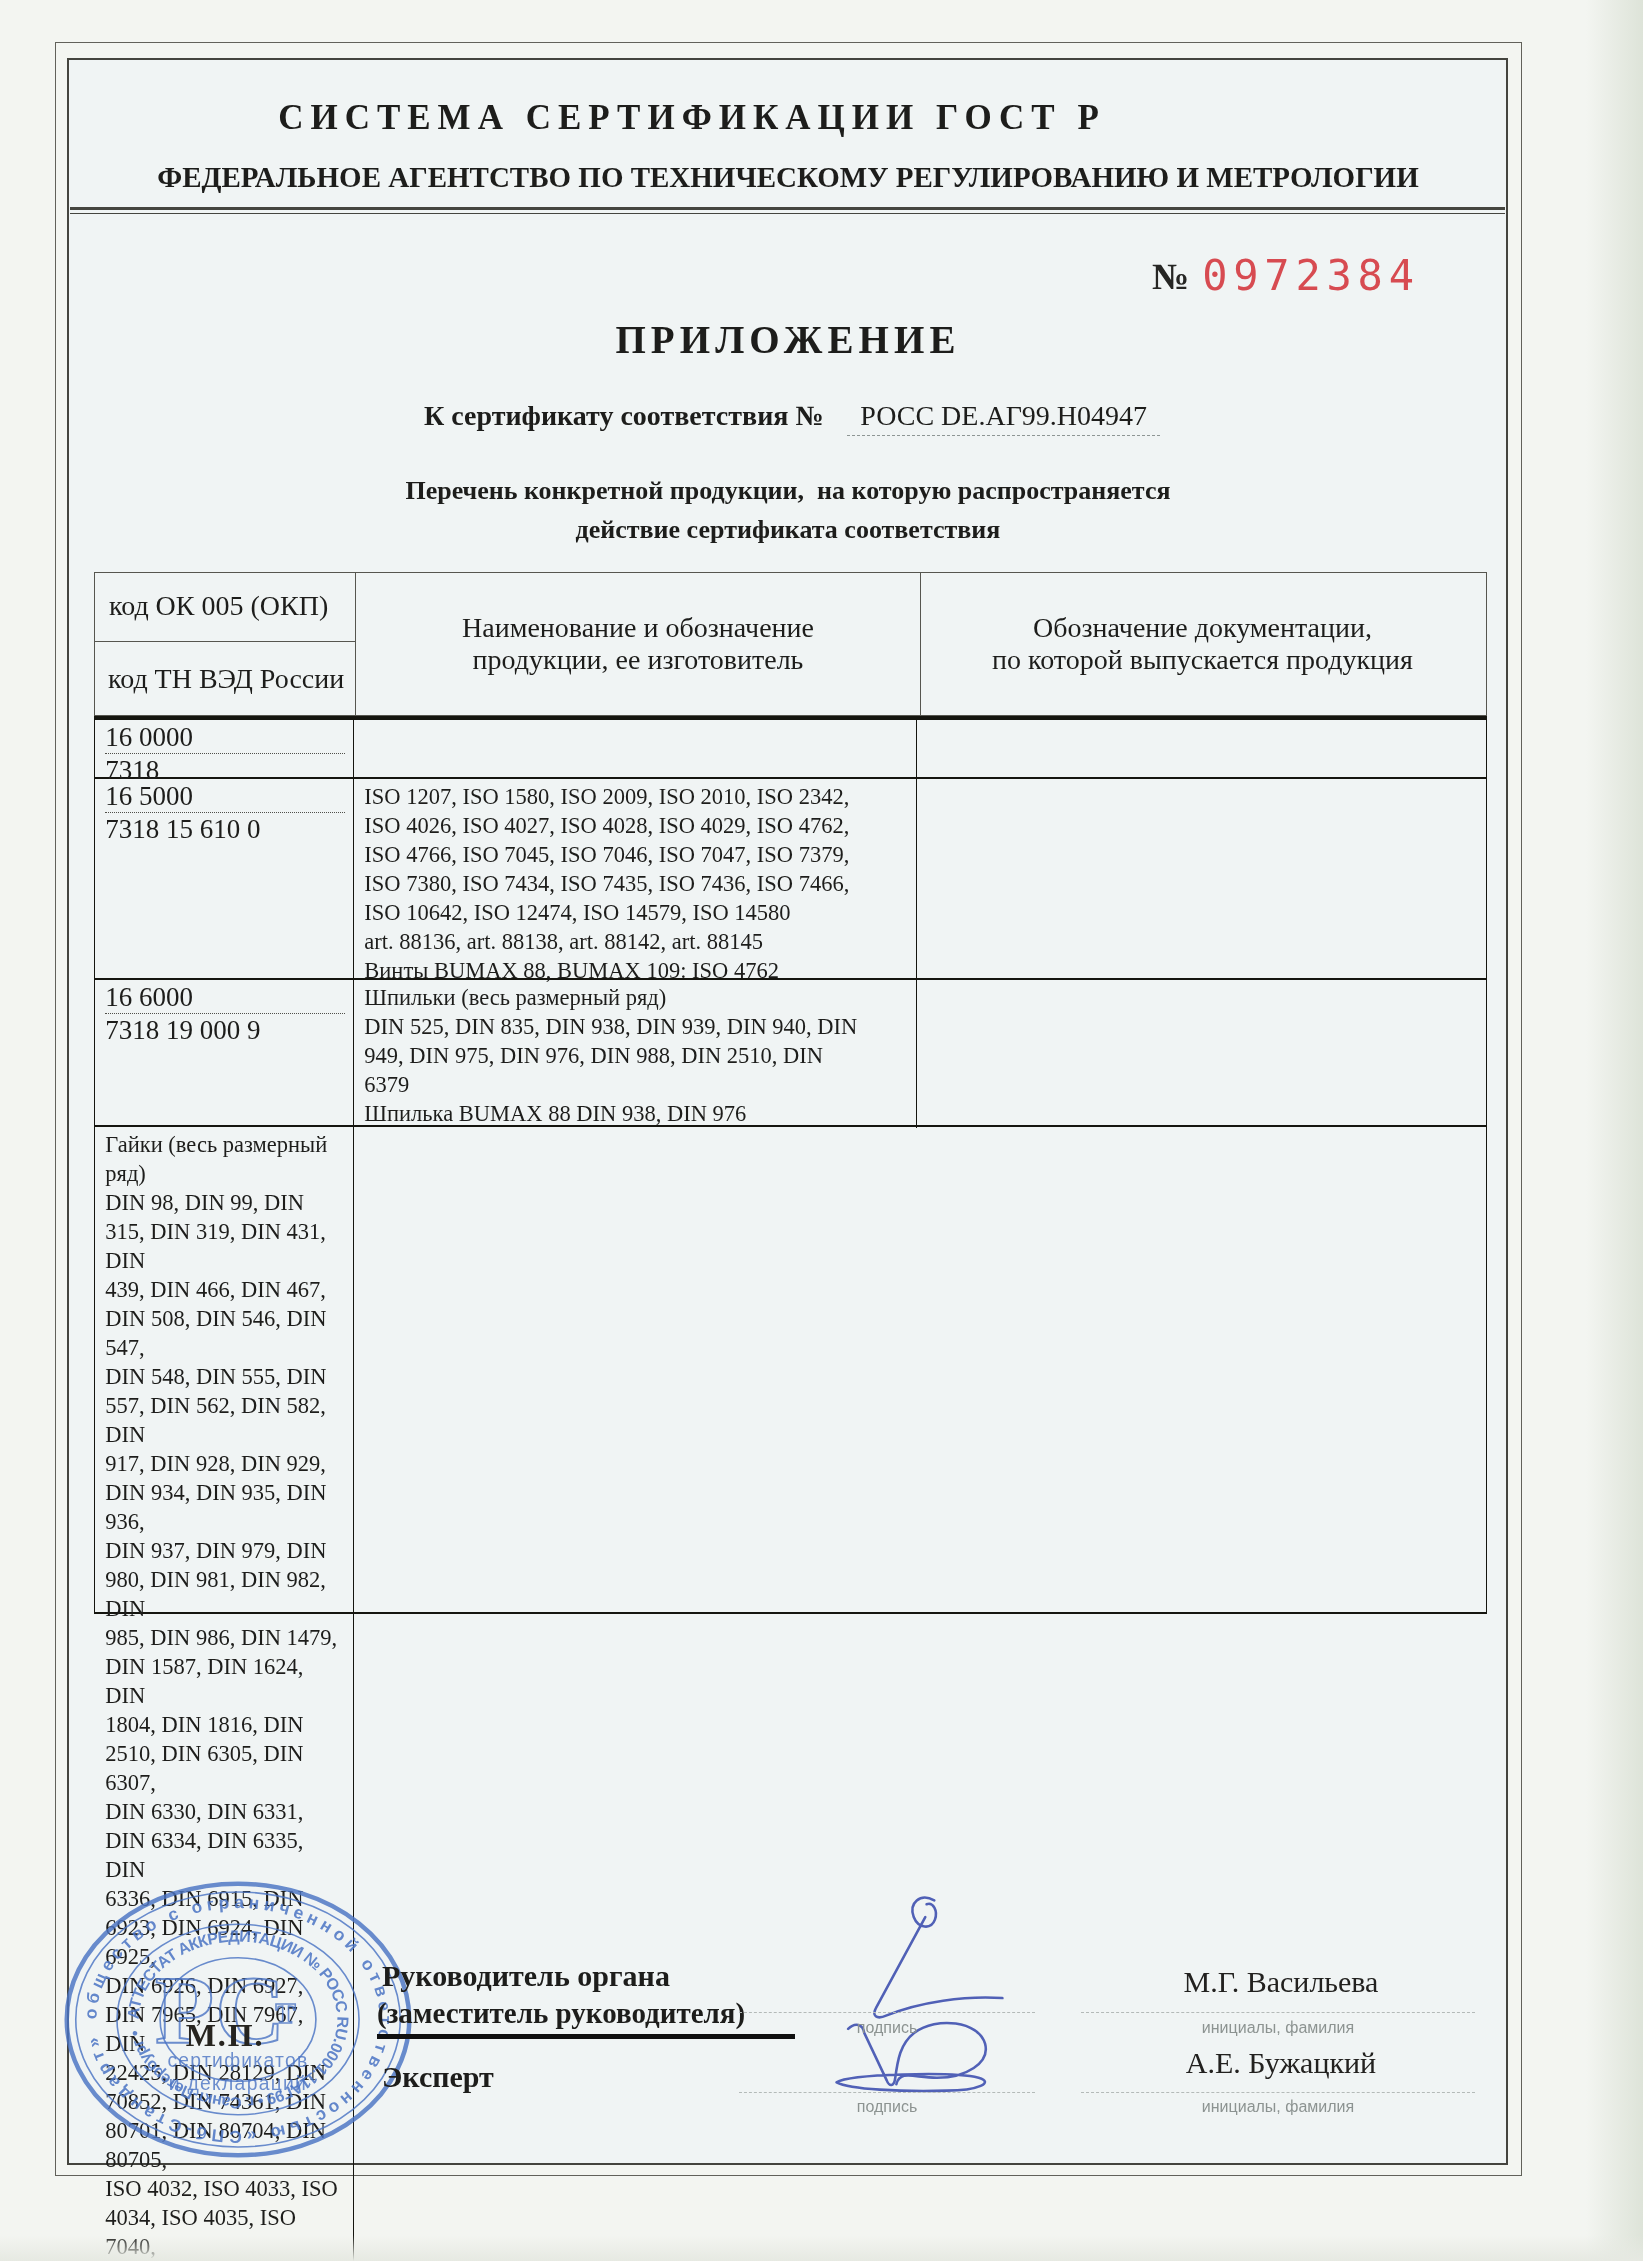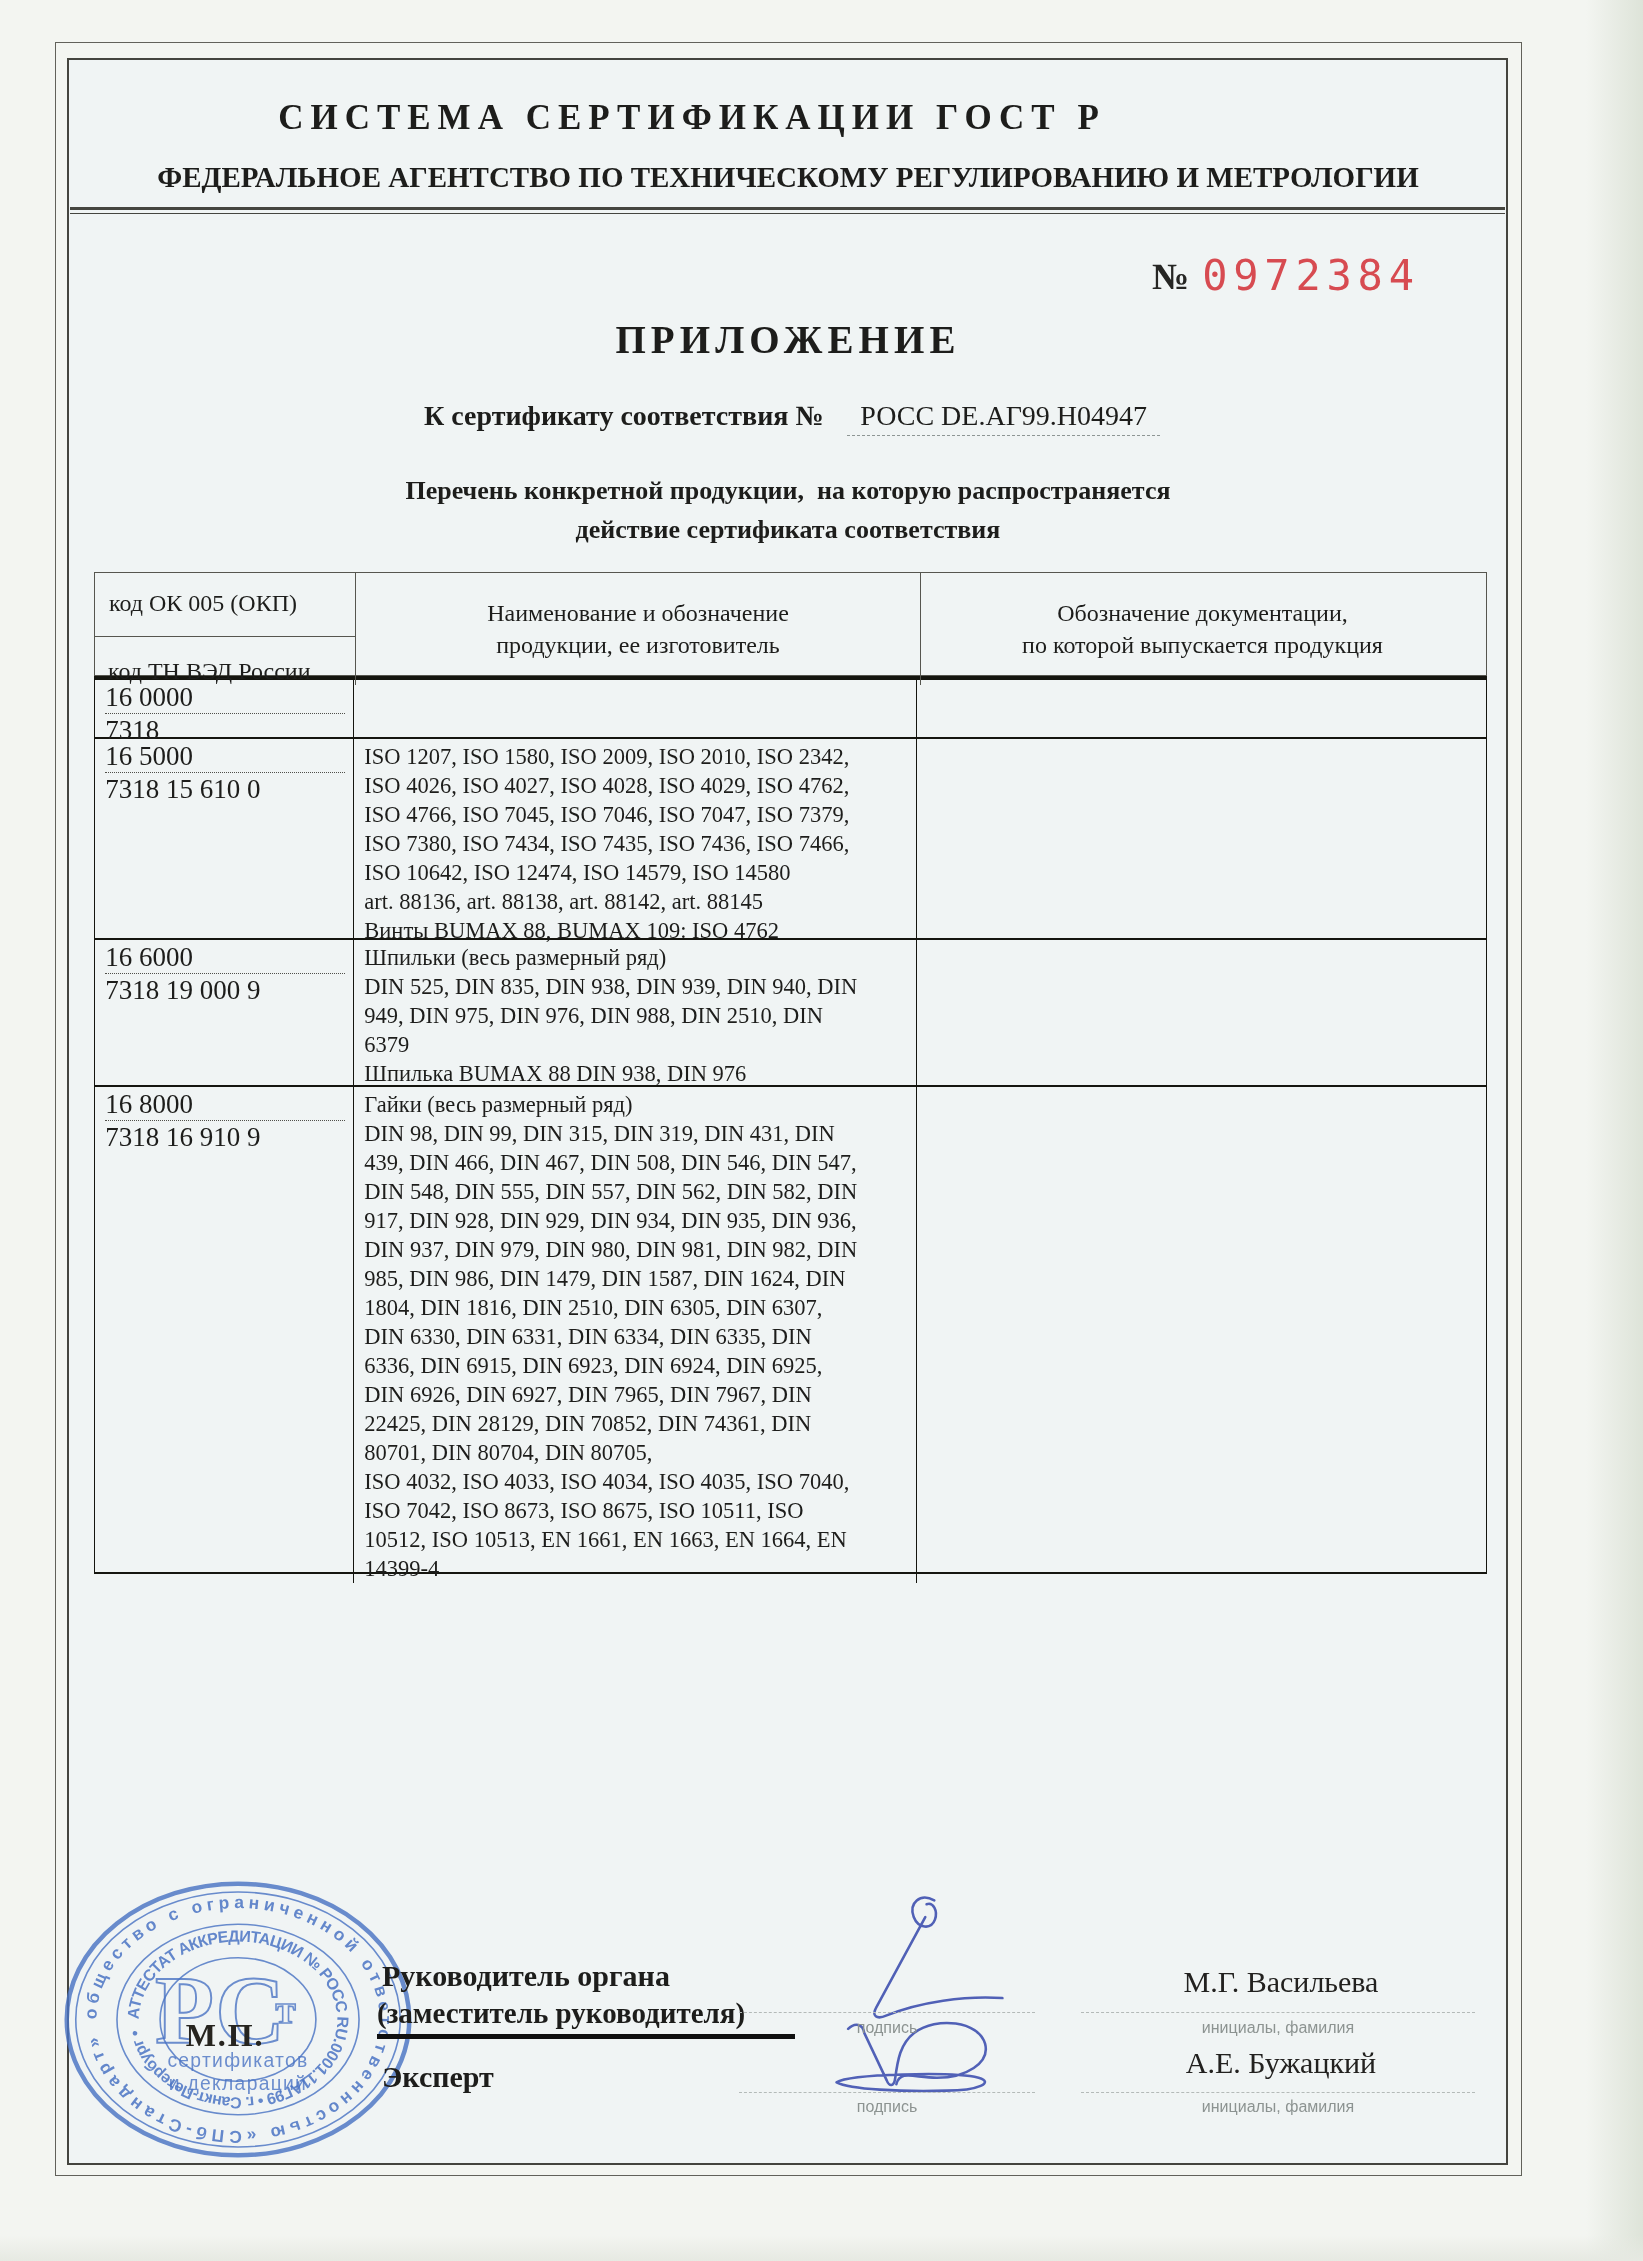--- a/index.html
+++ b/index.html
@@ -45,22 +45,22 @@
   .certline{left:72px;top:400px;width:1440px;font-size:28px;}
   .certline .lbl{font-weight:bold;}
   .certline .val{display:inline-block;margin-left:16.7px;padding:0 13px 2.6px 13px;
     border-bottom:1.9px dashed #8e9694;}
 
   .intro1{left:68px;top:476px;width:1440px;font-size:26px;font-weight:bold;white-space:pre;}
   .intro2{left:68px;top:515px;width:1440px;font-size:26px;font-weight:bold;}
 
   
   .tbl{left:94px;top:572px;width:1393px;}
-  .thead{display:grid;grid-template-columns:261px 565px 563px;height:104px;
-    border:1.3px solid #56564f;box-sizing:border-box;font-size:24px;}
+  .thead{display:grid;grid-template-columns:261px 565px 563px;height:144px;
+    border:1.3px solid #56564f;box-sizing:border-box;font-size:28px;}
   .th{border-right:1.3px solid #56564f;}
   .th:last-child{border-right:none;}
   .th1 .lab1{padding:16.7px 0 0 14px;}
   .th1 .divider{margin-top:19.3px;border-top:1.3px solid #56564f;}
   .th1 .lab2{padding:20.6px 0 0 13px;}
   .th-c{display:flex;align-items:center;justify-content:center;text-align:center;
     white-space:pre-line;line-height:32px;}
   .tbody{border:1.9px solid #15150f;border-top-width:4.5px;border-bottom-width:2.6px;
     box-sizing:border-box;}
   .tr{display:grid;grid-template-columns:259px 563px 562px;
@@ -180,25 +180,20 @@
         </div>
         <div class="td td-name">Шпильки (весь размерный ряд)
 DIN 525, DIN 835, DIN 938, DIN 939, DIN 940, DIN
 949, DIN 975, DIN 976, DIN 988, DIN 2510, DIN
 6379
 Шпилька BUMAX 88 DIN 938, DIN 976</div>
         <div class="td td-name"></div>
       </div>
 
       <div class="tr h-r4">
-        <div class="td td-code">
-          <div>16 8000</div>
-          <div class="dots"></div>
-          <div>7318 16 910 9</div>
-        </div>
         <div class="td td-name">Гайки (весь размерный ряд)
 DIN 98, DIN 99, DIN 315, DIN 319, DIN 431, DIN
 439, DIN 466, DIN 467, DIN 508, DIN 546, DIN 547,
 DIN 548, DIN 555, DIN 557, DIN 562, DIN 582, DIN
 917, DIN 928, DIN 929, DIN 934, DIN 935, DIN 936,
 DIN 937,  DIN 979, DIN 980, DIN 981, DIN 982, DIN
 985, DIN 986, DIN 1479,  DIN 1587, DIN 1624, DIN
 1804, DIN 1816, DIN 2510, DIN 6305, DIN 6307,
 DIN 6330, DIN 6331, DIN 6334, DIN 6335, DIN
 6336, DIN 6915, DIN 6923, DIN 6924, DIN 6925,

